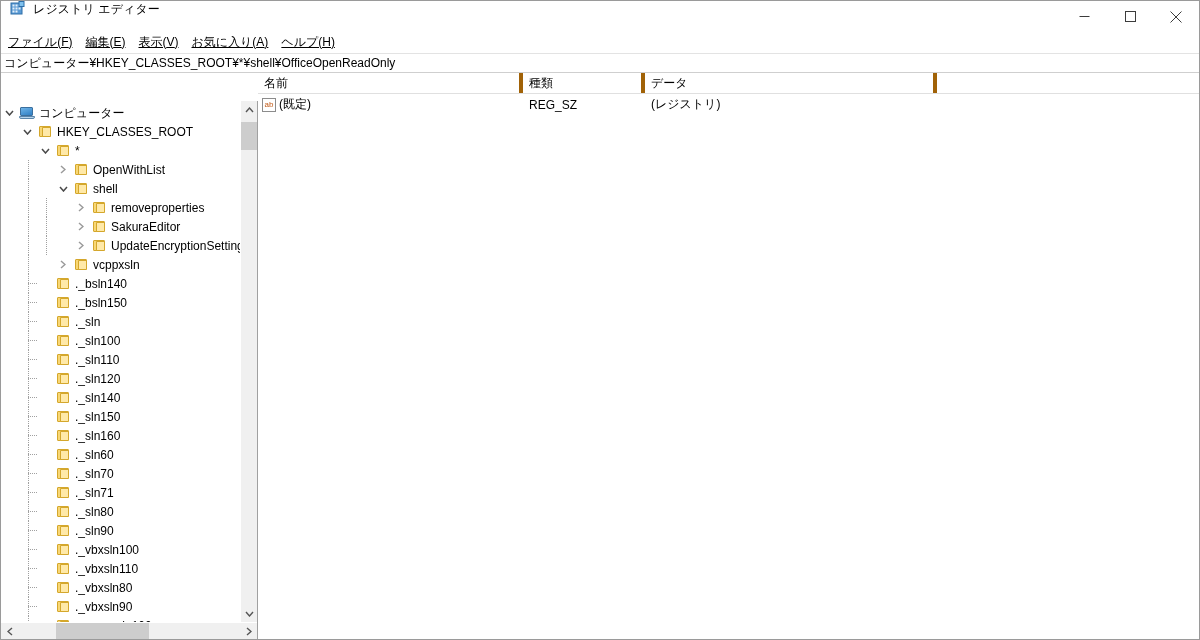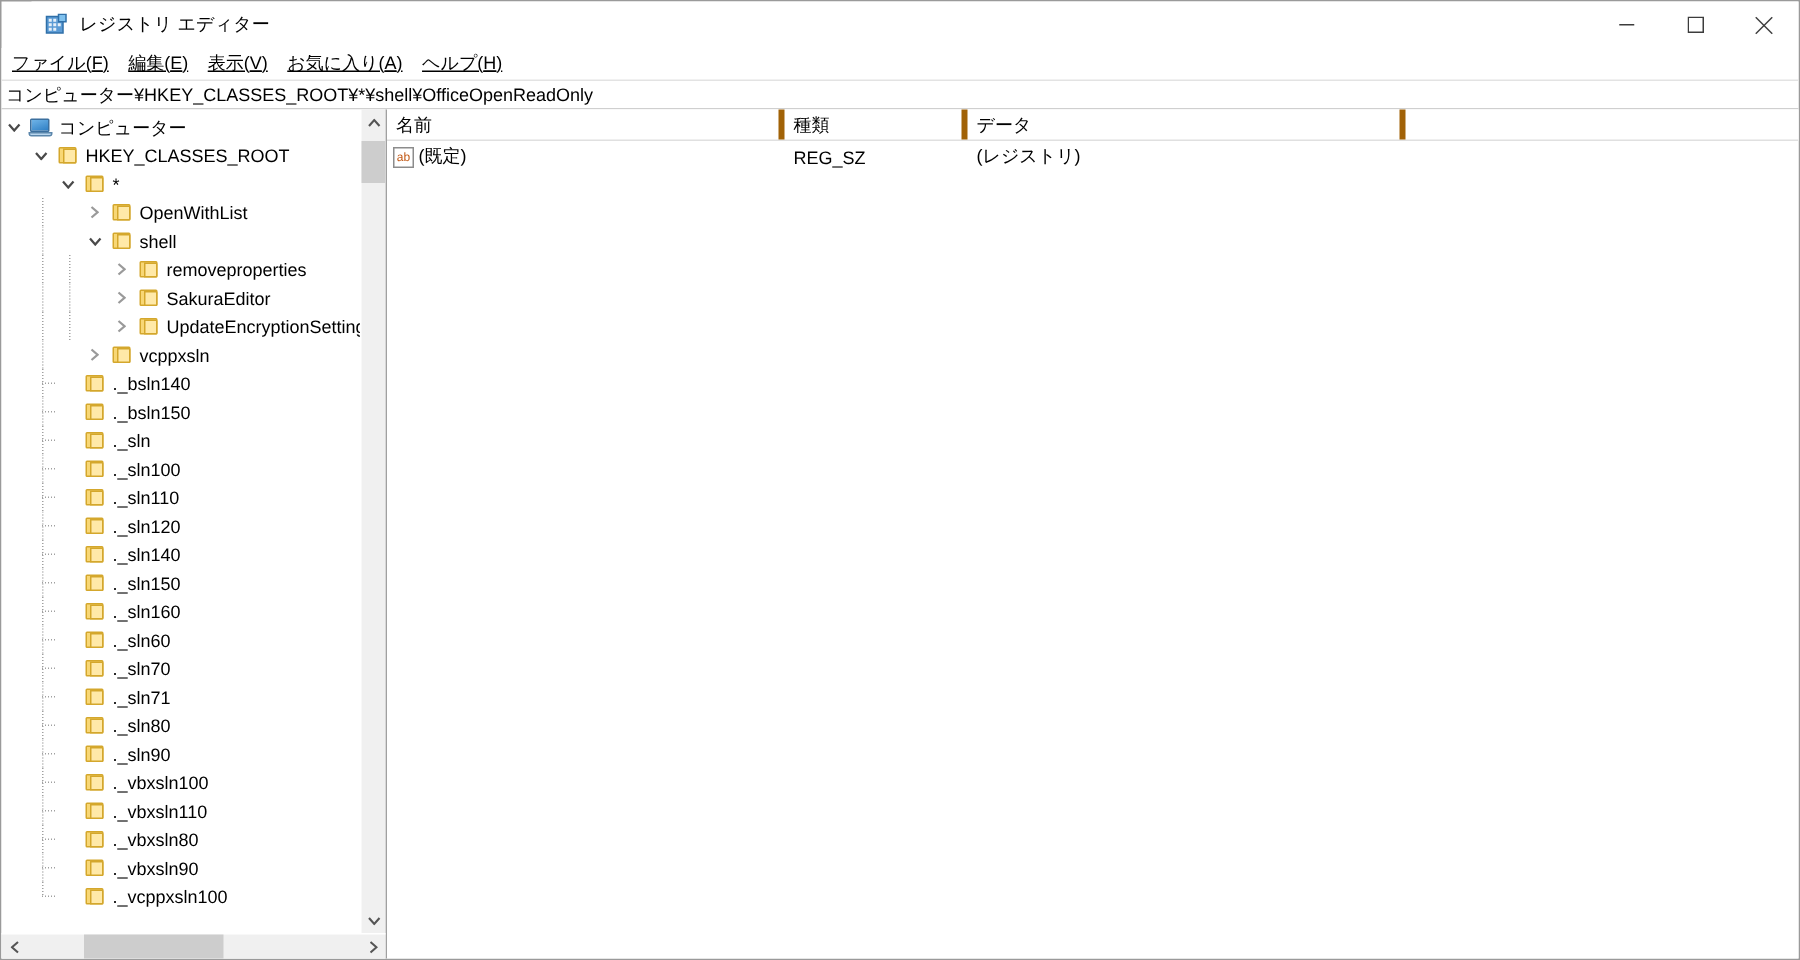--- a/index.html
+++ b/index.html
@@ -16,23 +16,22 @@
     width: 1200px; height: 640px;
     background: #ffffff;
     border: 1px solid #9a9a9a;
     display: flex; flex-direction: column;
   }
 
   
   .titlebar {
     height: 31px; min-height: 31px;
     background: #ffffff;
-    display: flex; align-items: center;
-    position: relative;
-    margin-left: 20px;
+    display: flex; align-items: flex-start;
+    position: relative;
   }
   .title-icon {
     width: 16px; height: 16px;
     margin-left: 9px; margin-right: 7px;
     position: relative; flex: 0 0 auto;
   }
   .title-text {
     font-size: 12px; color: #000000;
     letter-spacing: 0.1px;
     white-space: nowrap;
@@ -84,21 +83,21 @@
     position: relative;
     min-height: 0;
   }
 
   
   .tree-pane {
     width: 257px; min-width: 257px;
     position: relative;
     background: #ffffff;
     border-right: 1px solid #a0a0a0;
-    display: flex; flex-direction: column;
+    display: flex; flex-direction: column; margin-top: 28px;
   }
   .tree-scrollarea {
     position: relative;
     flex: 1 1 auto;
     overflow: hidden;
     display: flex;
   }
   .tree-viewport {
     position: relative;
     flex: 1 1 auto;

